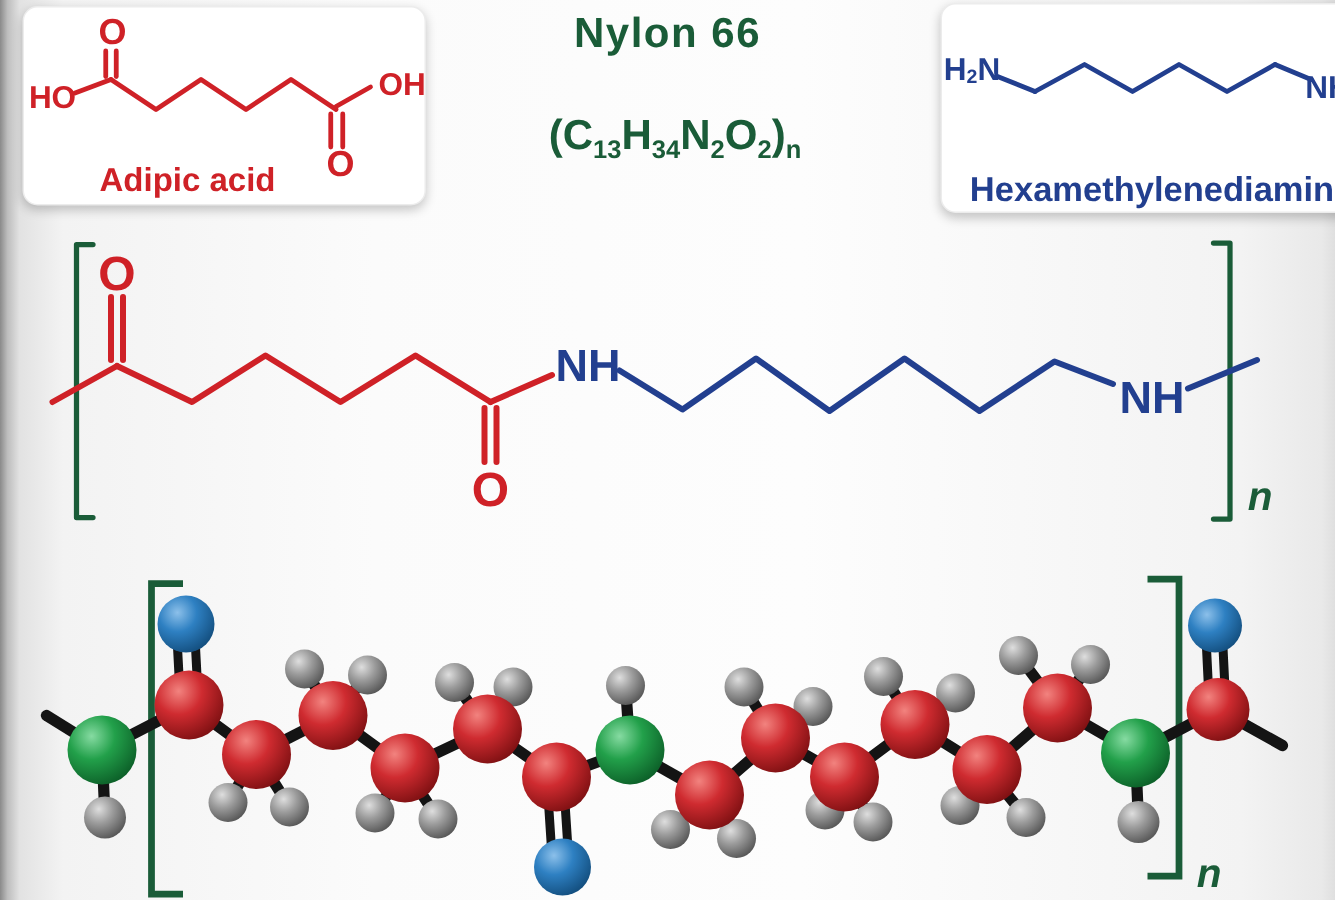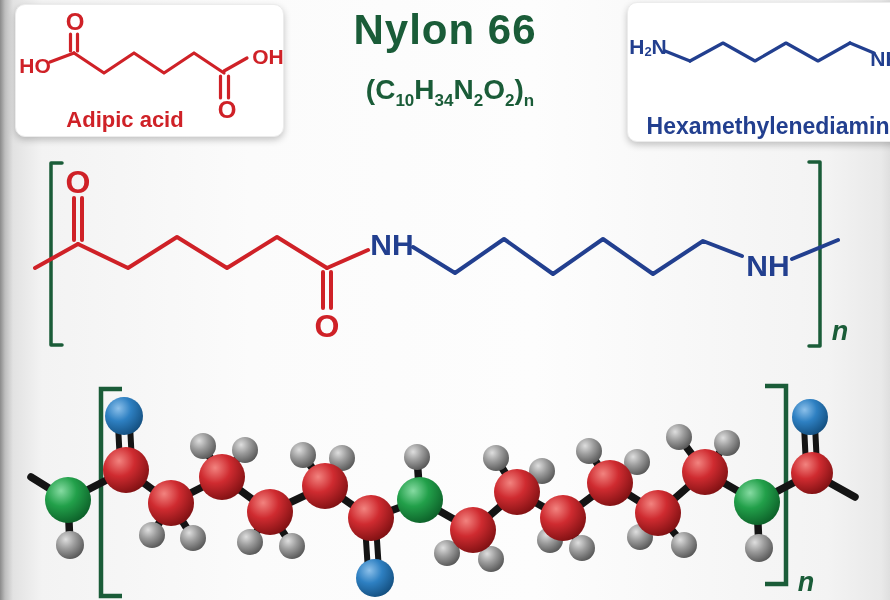--- a/index.html
+++ b/index.html
@@ -7,21 +7,21 @@
     position:relative;width:890px;height:600px;overflow:hidden;
     font-family:"Liberation Sans",sans-serif;
     background:linear-gradient(90deg,#8a8a8a 0,#bdbdbd 5px,#e2e2e2 13px,#f3f3f3 42px,#fbfbfb 28%,#fdfdfd 60%,#f3f3f3 93%,#e9e9e9 99%,#dfdfdf 100%);
   }
   .card{position:absolute;background:#ffffff;border-radius:10px;
         box-shadow:0 3px 7px rgba(0,0,0,.22);border:1px solid #ececec;}
   #adipic-card{left:15px;top:4px;width:267px;height:131px;}
   #hexa-card{left:627px;top:2px;width:280px;height:138px;}
   .card svg{position:absolute;left:0;top:0;}
   #title{position:absolute;left:290px;top:6px;width:310px;text-align:center;
-         font-size:42px;font-weight:bold;color:#1a5c38;letter-spacing:1px;}
+         font-size:28px;font-weight:bold;color:#1a5c38;letter-spacing:1px;}
   #formula{position:absolute;left:285px;top:74px;width:330px;text-align:center;
            font-size:28px;font-weight:bold;color:#1a5c38;}
   #formula sub{font-size:17px;}
   #repeat-svg{position:absolute;left:0;top:150px;}
   #model-svg{position:absolute;left:0;top:383px;}
   svg text{font-family:"Liberation Sans",sans-serif;}
 </style>
 </head>
 <body>
 
@@ -39,21 +39,21 @@
         <text x="19" y="60" text-anchor="middle" dominant-baseline="central" font-size="21" fill="#cf2127" font-weight="bold"><tspan>HO</tspan></text>
         <text x="59" y="16" text-anchor="middle" dominant-baseline="central" font-size="24" fill="#cf2127" font-weight="bold"><tspan>O</tspan></text>
         <text x="252" y="51" text-anchor="middle" dominant-baseline="central" font-size="21" fill="#cf2127" font-weight="bold"><tspan>OH</tspan></text>
         <text x="211" y="104" text-anchor="middle" dominant-baseline="central" font-size="24" fill="#cf2127" font-weight="bold"><tspan>O</tspan></text>
         <text x="109" y="114" text-anchor="middle" dominant-baseline="central" font-size="22" fill="#cf2127" font-weight="bold"><tspan>Adipic acid</tspan></text>
       </svg>
   </div>
 
   <div id="title">Nylon 66</div>
 
-  <div id="formula"><span>(C</span><sub>10</sub><span>H</span><sub>34</sub><span>N</span><sub>2</sub><span>O</span><sub>2</sub><span>)</span><sub>n</sub></div>
+  <div id="formula"><span>(C</span><sub>13</sub><span>H</span><sub>34</sub><span>N</span><sub>2</sub><span>O</span><sub>2</sub><span>)</span><sub>n</sub></div>
 
   <div id="hexa-card" class="card">
     <svg id="hexa-svg" width="280" height="138" viewBox="0 0 280 138">
         <polyline points="62,58 95,40 127,58 158,40 190,58 222,40" fill="none" stroke="#223f8f" stroke-width="3.2" stroke-linejoin="round" stroke-linecap="round"></polyline>
         <line x1="37" y1="48" x2="62" y2="58" stroke="#223f8f" stroke-width="3.2" stroke-linecap="round"></line>
         <line x1="222" y1="40" x2="246" y2="50" stroke="#223f8f" stroke-width="3.2" stroke-linecap="round"></line>
         <text x="20" y="43" text-anchor="middle" dominant-baseline="central" font-size="21" fill="#223f8f" font-weight="bold"><tspan>H</tspan><tspan dy="4.62" font-size="13">2</tspan><tspan dy="-4.62">N</tspan></text>
         <text x="261" y="55" text-anchor="middle" dominant-baseline="central" font-size="21" fill="#223f8f" font-weight="bold"><tspan>N</tspan><tspan>H</tspan><tspan dy="4.62" font-size="13">2</tspan></text>
         <text x="140" y="123" text-anchor="middle" dominant-baseline="central" font-size="23" fill="#223f8f" font-weight="bold"><tspan>Hexamethylenediamin</tspan></text>
       </svg>

